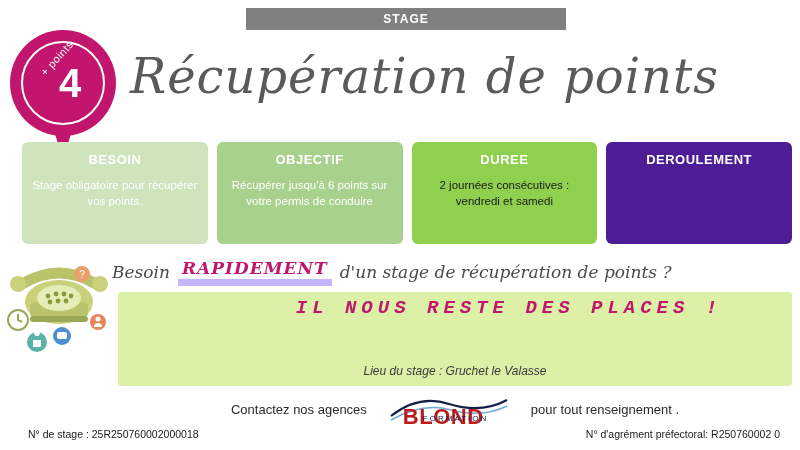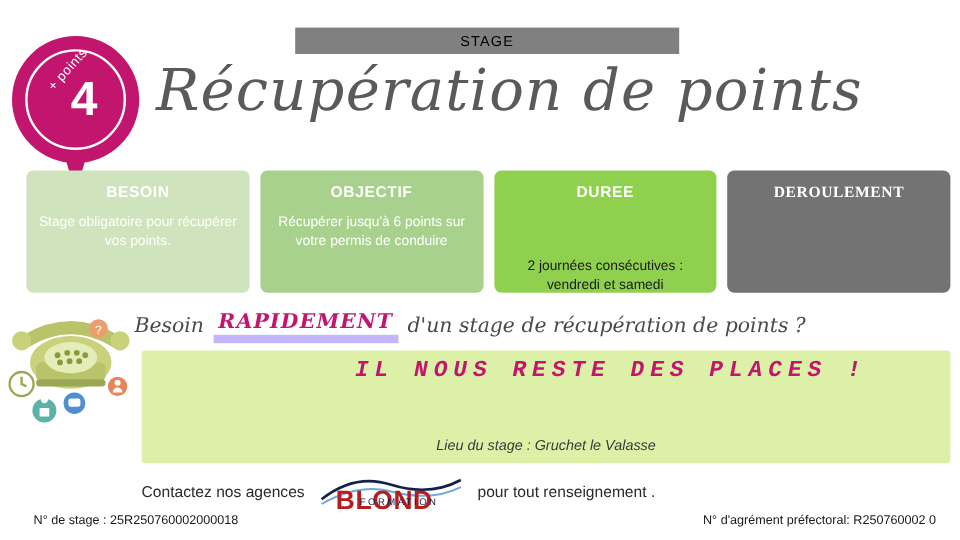--- a/index.html
+++ b/index.html
@@ -5,23 +5,23 @@
   html,body{margin:0;padding:0;}
   body{
     width:800px;height:450px;
     background:#ffffff;
     font-family:"Liberation Sans", sans-serif;
     overflow:hidden;
     position:relative;
   }
   
   .stage-bar{
-    position:absolute;left:246px;top:23px;width:320px;height:22px;
-    background:#808080;color:#000000;
-    font-size:12px;font-weight:normal;letter-spacing:1px;
+    position:absolute;left:246px;top:8px;width:320px;height:22px;
+    background:#808080;color:#ffffff;
+    font-size:12px;font-weight:bold;letter-spacing:1px;
     display:flex;align-items:center;justify-content:center;
   }
   .title{
     position:absolute;left:130px;top:36px;width:640px;height:80px;
     font-family:"DejaVu Serif", serif;
     font-style:italic;
     font-size:48px;
     color:#5a5a5a;
     letter-spacing:1px;
     display:flex;align-items:center;
@@ -70,22 +70,22 @@
   .card .c-title{
     font-size:13px;font-weight:bold;color:#ffffff;margin-top:4px;margin-bottom:10px;
     letter-spacing:0.5px;
   }
   .card .c-body{
     font-size:11.5px;color:#ffffff;line-height:16px;
   }
   .c1{background:#cfe3bd;}
   .c2{background:#a9d18e;}
   .c3{background:#8fd14f;align-items:center;}
-  .c3 .c-body{color:#1a1a1a;margin-top:37px;}
-  .c4{background:#737373;font-family:Liberation Serif, serif;}
+  .c3 .c-body{color:#1a1a1a;}
+  .c4{background:#4c1d95;}
   .c4 .c-title{margin-bottom:8px;}
   .c4 .c-body{font-weight:bold;line-height:17px;}
   
   .question{
     position:absolute;left:112px;top:256px;width:680px;height:32px;
     font-family:"DejaVu Serif", serif;font-style:italic;font-size:17px;color:#4a4a4a;
     display:flex;align-items:center;gap:8px;white-space:nowrap;
   }
   .question .hl{
     color:#c2166e;font-weight:bold;letter-spacing:1px;
@@ -109,21 +109,21 @@
     font-size:19px;color:#2f4f8f;white-space:nowrap;
   }
   .dates .big{font-size:25px;font-weight:bold;}
   .lieu{
     position:absolute;left:0;top:72px;width:674px;text-align:center;
     font-size:12px;color:#3a3a3a;font-style:italic;
   }
   
   .contact{
     position:absolute;left:118px;top:392px;width:674px;height:34px;
-    display:flex;align-items:center;gap:8px;
+    display:flex;align-items:center;justify-content:center;gap:18px;
     font-size:13px;color:#2a2a2a;
   }
   .logo{
     position:relative;width:128px;height:34px;display:inline-block;
   }
   .logo-main{
     position:absolute;left:18px;top:12px;font-size:22px;font-weight:bold;
     color:#b91c1c;letter-spacing:0.5px;font-family:"Liberation Sans",sans-serif;
   }
   .logo-sub{

